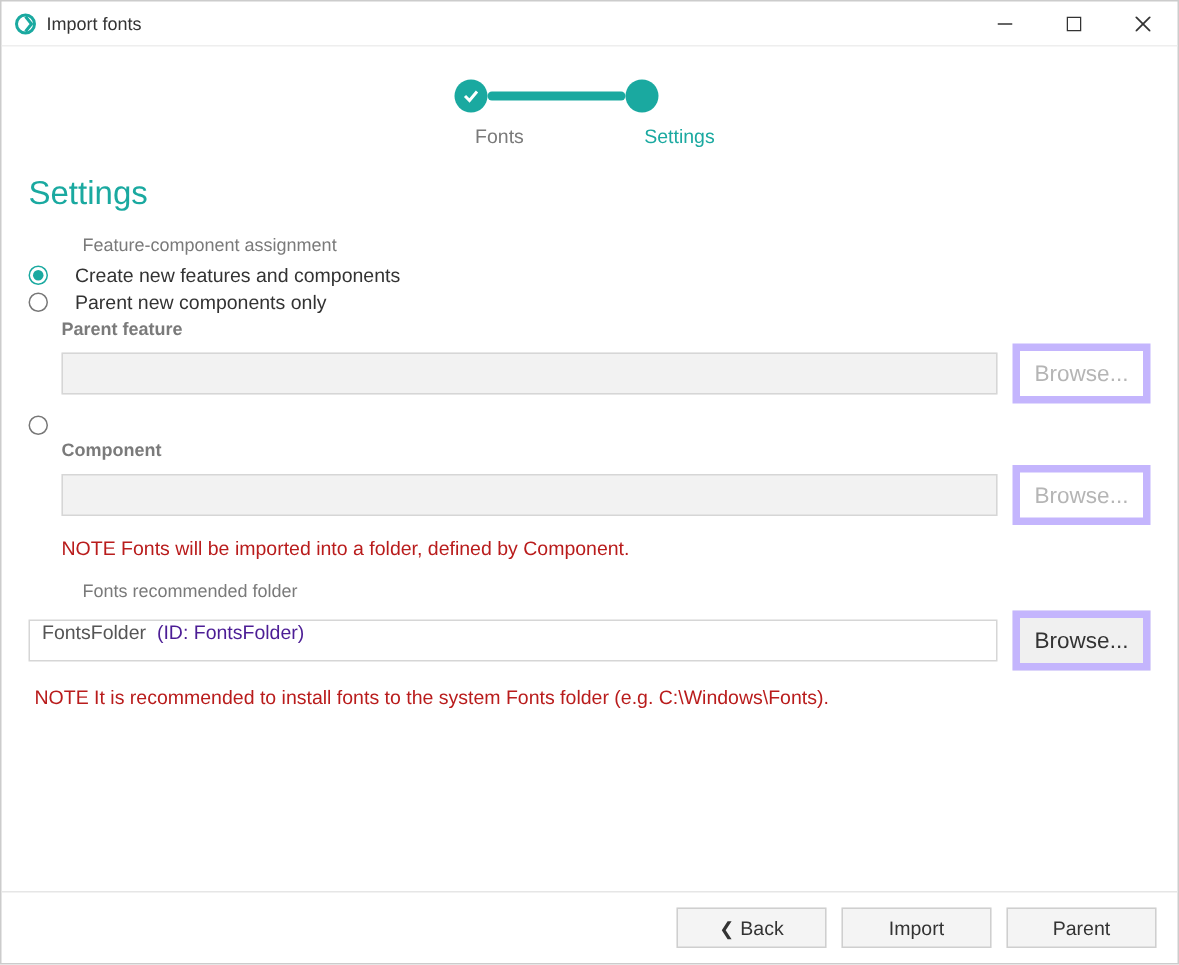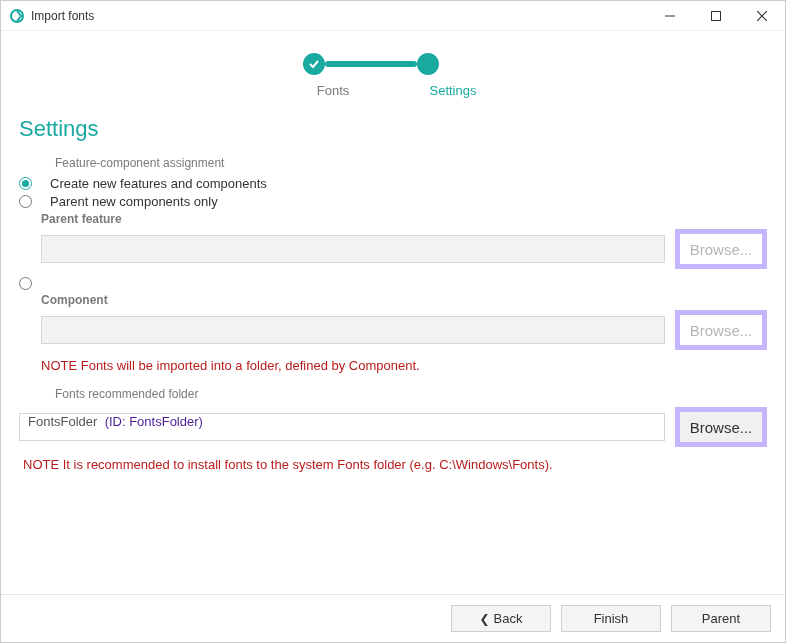--- a/index.html
+++ b/index.html
@@ -188,18 +188,18 @@
 
   <div class="note note-top" style="margin-top:10px; margin-left:4px;">NOTE It is recommended to install fonts to the system Fonts folder (e.g. C:\Windows\Fonts).</div>
 </div>
 
 <div class="footer">
   <div class="btn">
     <span class="chev">❮</span>
     <span>Back</span>
   </div>
   <div class="btn">
-    <span>Finish</span>
+    <span>Import</span>
   </div>
   <div class="btn">
     <span>Parent</span>
   </div>
 </div>
 
 </body></html>

